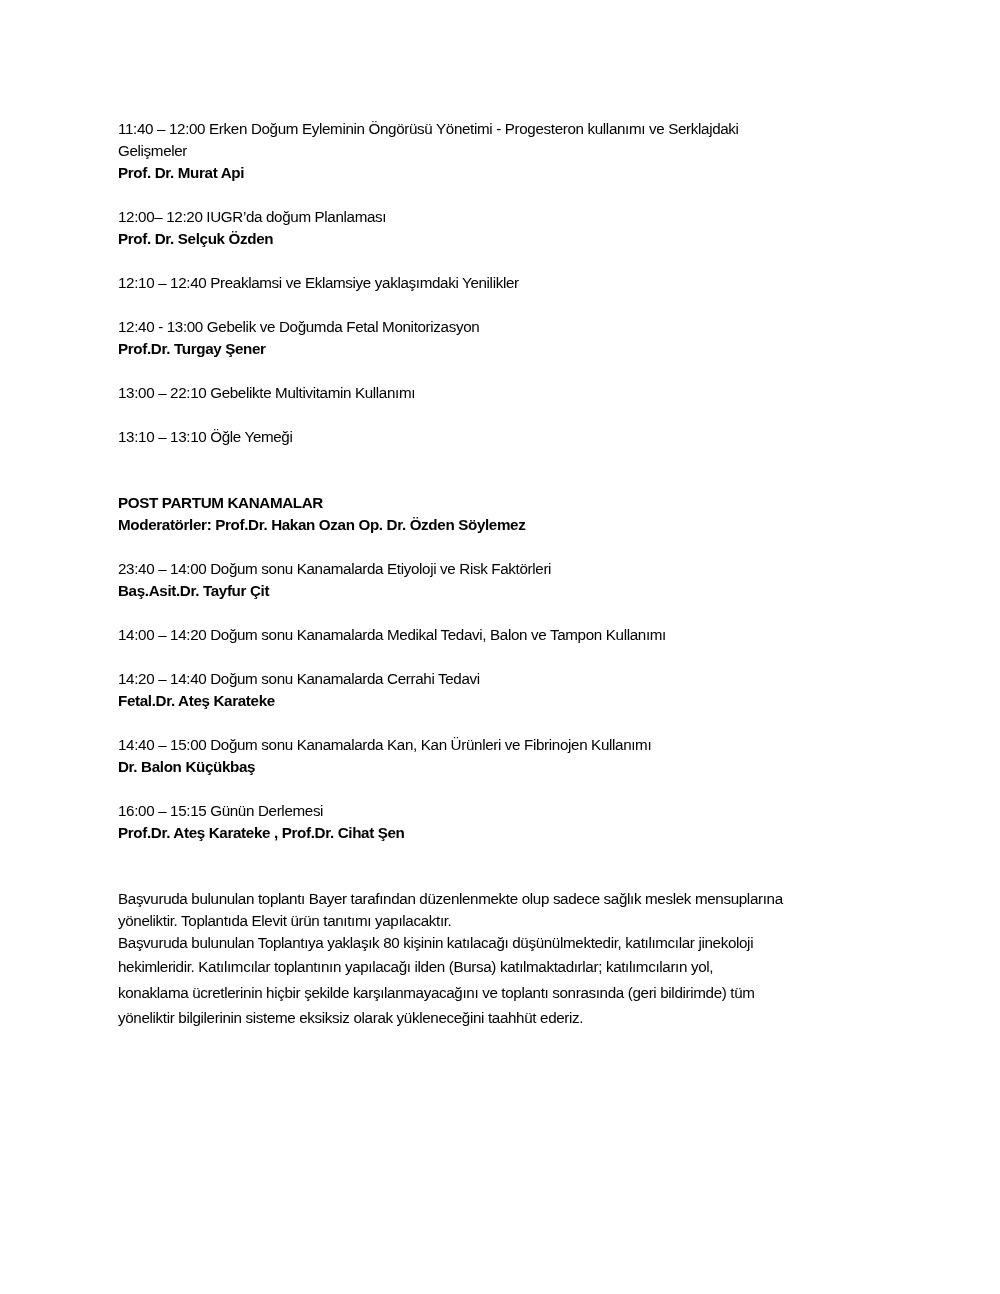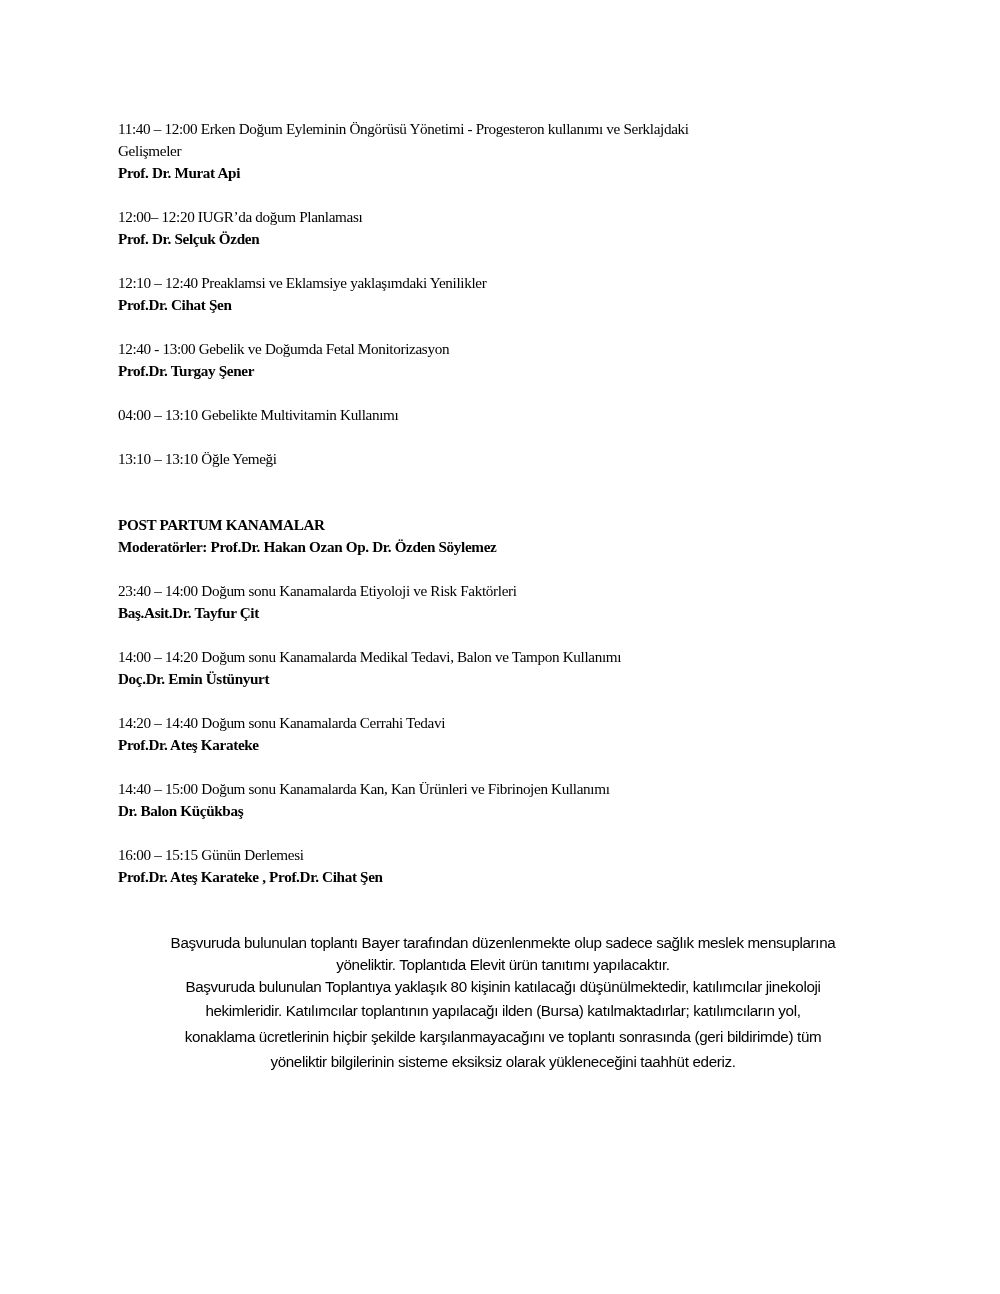--- a/index.html
+++ b/index.html
@@ -17,25 +17,25 @@
     }
     .page {
       position: absolute;
       left: 118px;
       top: 118px;
       width: 770px;
       font-size: 15.2px;
       letter-spacing: -0.35px;
       line-height: 22px;
     }
-    .line { display: block; white-space: nowrap; font-family: Liberation Serif, serif; }
+    .line { display: block; white-space: nowrap; }
     .bold { font-weight: bold; }
     .gap { height: 22px; }
     .gap2 { height: 44px; }
-    .para .l { display: block; white-space: nowrap; text-align: center; }
+    .para .l { display: block; white-space: nowrap; }
     .para .tall { line-height: 25.5px; }
   </style>
 </head>
 <body>
 
 <div class="page">
 
   <div>
     <span class="line">11:40 – 12:00 Erken Doğum Eyleminin Öngörüsü Yönetimi - Progesteron kullanımı ve Serklajdaki</span>
     <span class="line">Gelişmeler</span>
@@ -44,32 +44,31 @@
   <div class="gap"></div>
 
   <div>
     <span class="line">12:00– 12:20 IUGR’da doğum Planlaması</span>
     <span class="line bold">Prof. Dr. Selçuk Özden</span>
   </div>
   <div class="gap"></div>
 
   <div>
     <span class="line">12:10 – 12:40 Preaklamsi ve Eklamsiye yaklaşımdaki Yenilikler</span>
-    <span class="line bold">Prof.Dr. Cihat Şen</span>
   </div>
   <div class="gap"></div>
 
   <div>
     <span class="line">12:40 - 13:00 Gebelik ve Doğumda Fetal Monitorizasyon</span>
     <span class="line bold">Prof.Dr. Turgay Şener</span>
   </div>
   <div class="gap"></div>
 
   <div>
-    <span class="line">04:00 – 13:10 Gebelikte Multivitamin Kullanımı</span>
+    <span class="line">13:00 – 22:10 Gebelikte Multivitamin Kullanımı</span>
   </div>
   <div class="gap"></div>
 
   <div>
     <span class="line">13:10 – 13:10 Öğle Yemeği</span>
   </div>
   <div class="gap2"></div>
 
   <div>
     <span class="line bold">POST PARTUM KANAMALAR</span>
@@ -78,27 +77,26 @@
   <div class="gap"></div>
 
   <div>
     <span class="line">23:40 – 14:00 Doğum sonu Kanamalarda Etiyoloji ve Risk Faktörleri</span>
     <span class="line bold">Baş.Asit.Dr. Tayfur Çit</span>
   </div>
   <div class="gap"></div>
 
   <div>
     <span class="line">14:00 – 14:20 Doğum sonu Kanamalarda Medikal Tedavi, Balon ve Tampon Kullanımı</span>
-    <span class="line bold">Doç.Dr. Emin Üstünyurt</span>
   </div>
   <div class="gap"></div>
 
   <div>
     <span class="line">14:20 – 14:40 Doğum sonu Kanamalarda Cerrahi Tedavi</span>
-    <span class="line bold">Prof.Dr. Ateş Karateke</span>
+    <span class="line bold">Fetal.Dr. Ateş Karateke</span>
   </div>
   <div class="gap"></div>
 
   <div>
     <span class="line">14:40 – 15:00 Doğum sonu Kanamalarda Kan, Kan Ürünleri ve Fibrinojen Kullanımı</span>
     <span class="line bold">Dr. Balon Küçükbaş</span>
   </div>
   <div class="gap"></div>
 
   <div>

